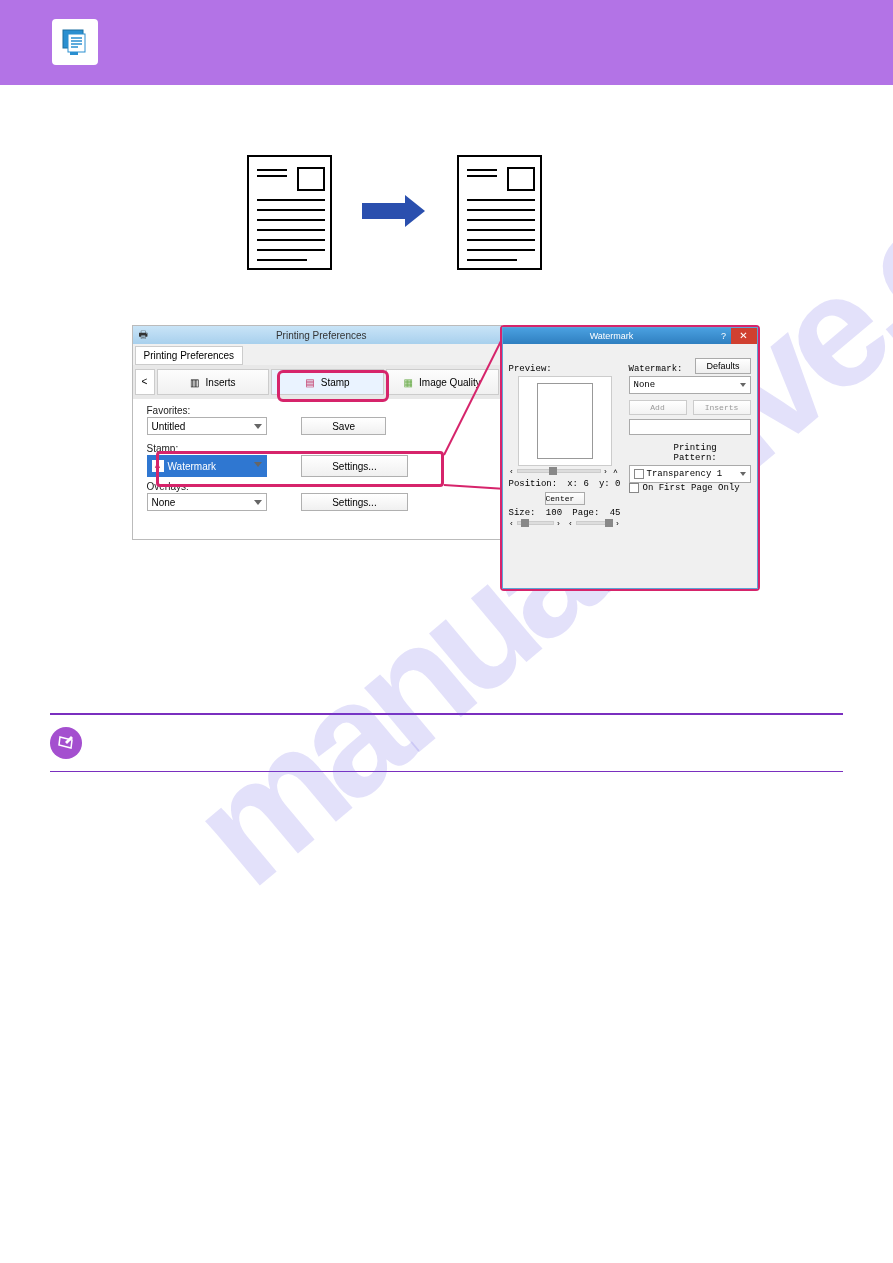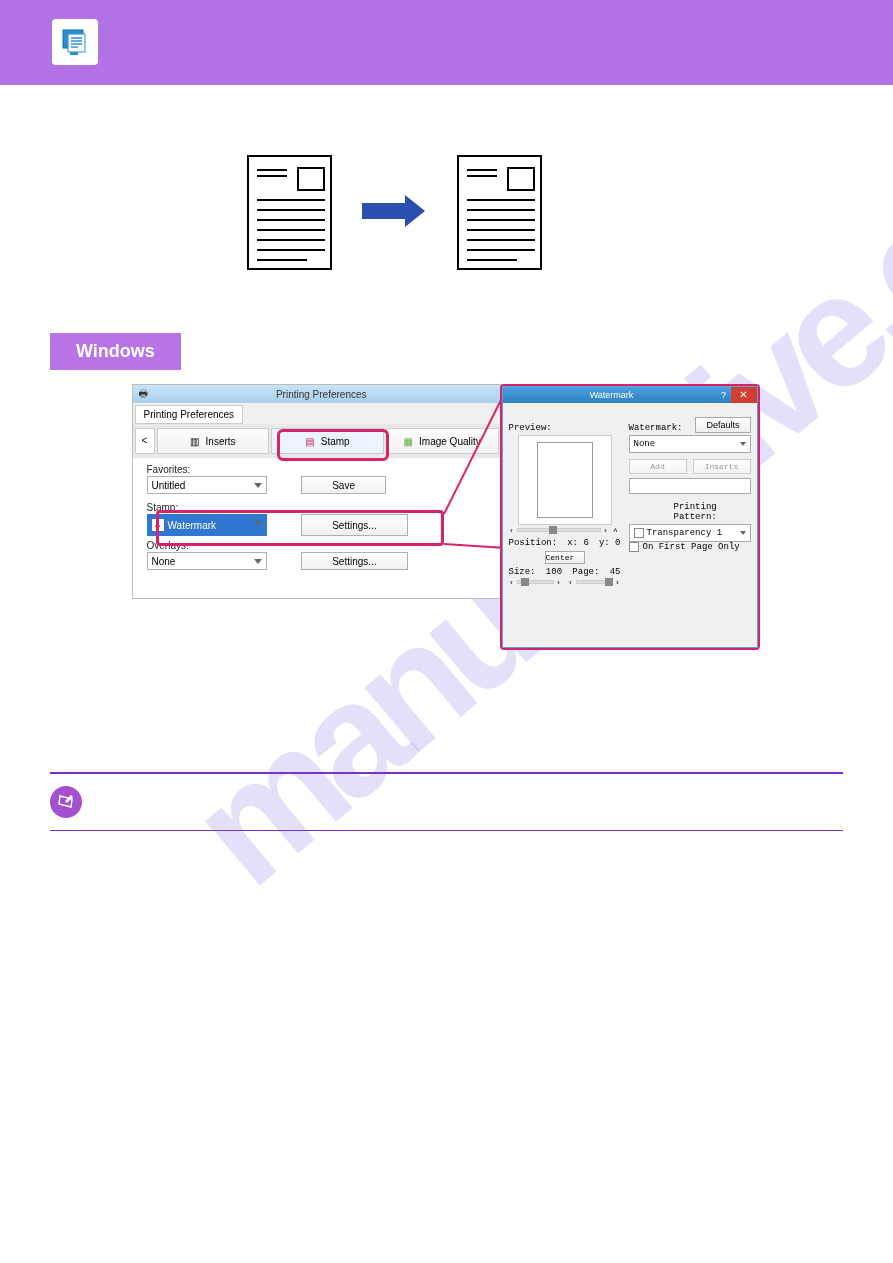--- a/index.html
+++ b/index.html
@@ -114,21 +114,20 @@
       <div class="doc-line" style="left:8px;top:42px;width:68px;"></div>
       <div class="doc-line" style="left:8px;top:52px;width:68px;"></div>
       <div class="doc-line" style="left:8px;top:62px;width:68px;"></div>
       <div class="doc-line" style="left:8px;top:72px;width:68px;"></div>
       <div class="doc-line" style="left:8px;top:82px;width:68px;"></div>
       <div class="doc-line" style="left:8px;top:92px;width:68px;"></div>
       <div class="doc-line" style="left:8px;top:102px;width:50px;"></div>
     </div>
   </div>
 
-  <span class="windows-tag">Windows</span>
 
   <div class="screenshot-container">
     <div class="main-window">
       <div class="mw-titlebar">
         <span>🖶</span>
         <span class="title-center">Printing Preferences</span>
       </div>
       <div class="mw-tabs">
         <span class="mw-tab">Printing Preferences</span>
       </div>

